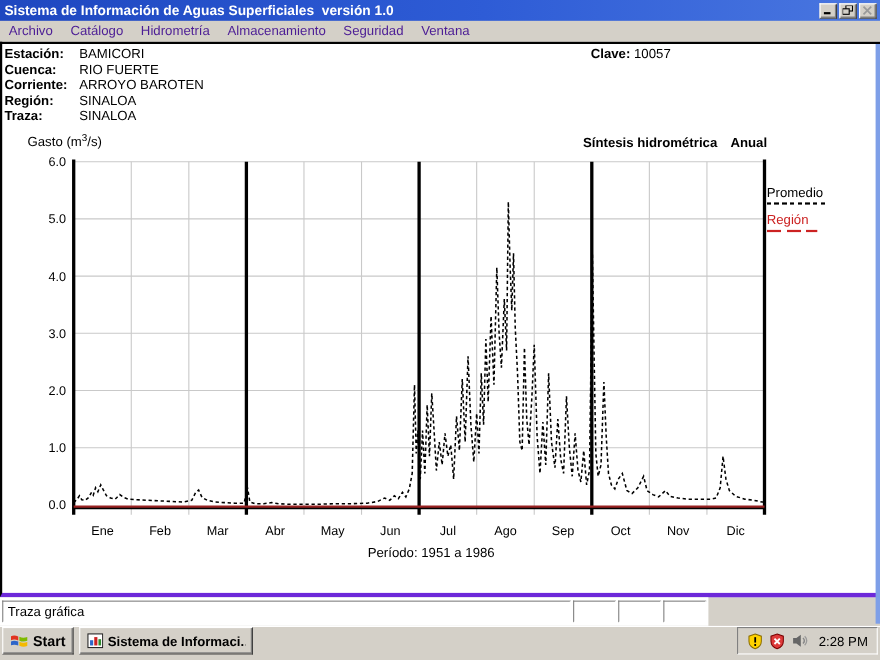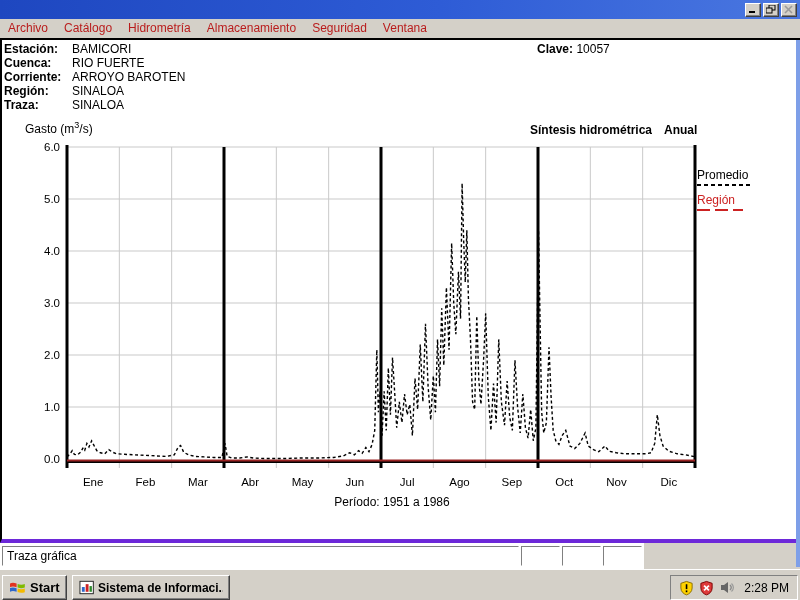--- a/index.html
+++ b/index.html
@@ -12,21 +12,21 @@
               background:linear-gradient(90deg,#1E47C0 0%,#2E5CD6 55%,#4A77E0 100%);
               display:flex; align-items:center; }
   .title { color:#fff; font-weight:bold; font-size:12.5px; padding-left:4px; white-space:pre; }
   .winbtns { margin-left:auto; display:flex; gap:2px; padding-right:3px; }
   .wbtn { width:16px; height:14px; background:#D4D0C8; border:1px solid;
           border-color:#fff #404040 #404040 #fff; box-shadow:inset -1px -1px #808080;
           display:flex; align-items:center; justify-content:center; padding:0; }
 
   .menubar { position:absolute; left:0; top:19px; width:800px; height:19px; background:#D4D0C8;
              display:flex; align-items:center; font-size:12px; }
-  .menu-item { padding:0 8px; height:19px; line-height:19px; color:#b91c1c; }
+  .menu-item { padding:0 8px; height:19px; line-height:19px; color:#4c1d95; }
 
   .client { position:absolute; left:0; top:38px; width:800px; height:505px; background:#fff;
             border-top:2px solid #000; border-bottom:4px solid #6d28d9; border-left:2px solid #000; }
 
   .info { position:absolute; left:2px; top:2px; font-size:12px; }
   .irow { display:flex; line-height:14px; }
   .ilabel { font-weight:bold; width:68px; }
   .ival { }
 
   .clave { position:absolute; left:535px; top:2px; font-size:12px; }
@@ -51,37 +51,38 @@
 
   .statusbar { position:absolute; left:0; top:543px; width:644px; height:26px; background:#ffffff;
                display:flex; gap:2px; padding:3px 2px 0 2px; }
   .spanel { height:20px; border:1px solid; border-color:#808080 #fff #fff #808080; }
   .spanel.main { flex:1; font-size:12px; padding:2px 0 0 4px; color:#000; }
   .spanel.small { width:39px; }
 
   .right-border { position:absolute; right:0; top:40px; width:4px; height:527px; background:#7E9FE8; }
 
   .taskbar { position:absolute; left:0; top:569px; width:800px; height:31px; background:#D4D0C8;
-             border-top:1px solid #fff; display:flex; align-items:flex-end; padding:0 2px; }
+             border-top:1px solid #fff; display:flex; align-items:flex-start; padding:0 2px; }
   .tbtn { height:25px; background:#D4D0C8; border:1px solid; border-color:#fff #404040 #404040 #fff;
           box-shadow:inset -1px -1px #808080; display:flex; align-items:center; gap:4px;
           padding:0 6px; font-size:13px; }
   .start-label { font-weight:bold; }
   .task-btn { margin-left:5px; width:158px; font-size:12px; }
   .task-label { font-weight:bold; white-space:nowrap; overflow:hidden; }
   .tray { margin-left:auto; height:25px; border:1px solid; border-color:#808080 #fff #fff #808080;
           display:flex; align-items:center; gap:5px; padding:0 8px; }
   .tray-time { font-size:12px; padding-left:4px; }
 </style>
 </head>
 <body>
 
 <div class="window">
 
   <div class="titlebar">
+    <span class="title">Sistema de Información de Aguas Superficiales  versión 1.0</span>
     <span class="winbtns">
       <button class="wbtn">
         <svg width="10" height="9">
             <rect x="1" y="6" width="6" height="2" fill="#000"></rect>
           </svg>
       </button>
       <button class="wbtn">
         <svg width="10" height="9">
           <rect x="3" y="0" width="6" height="5" fill="none" stroke="#000"></rect>
           <rect x="0" y="3" width="6" height="5" fill="#D4D0C8" stroke="#000"></rect>

